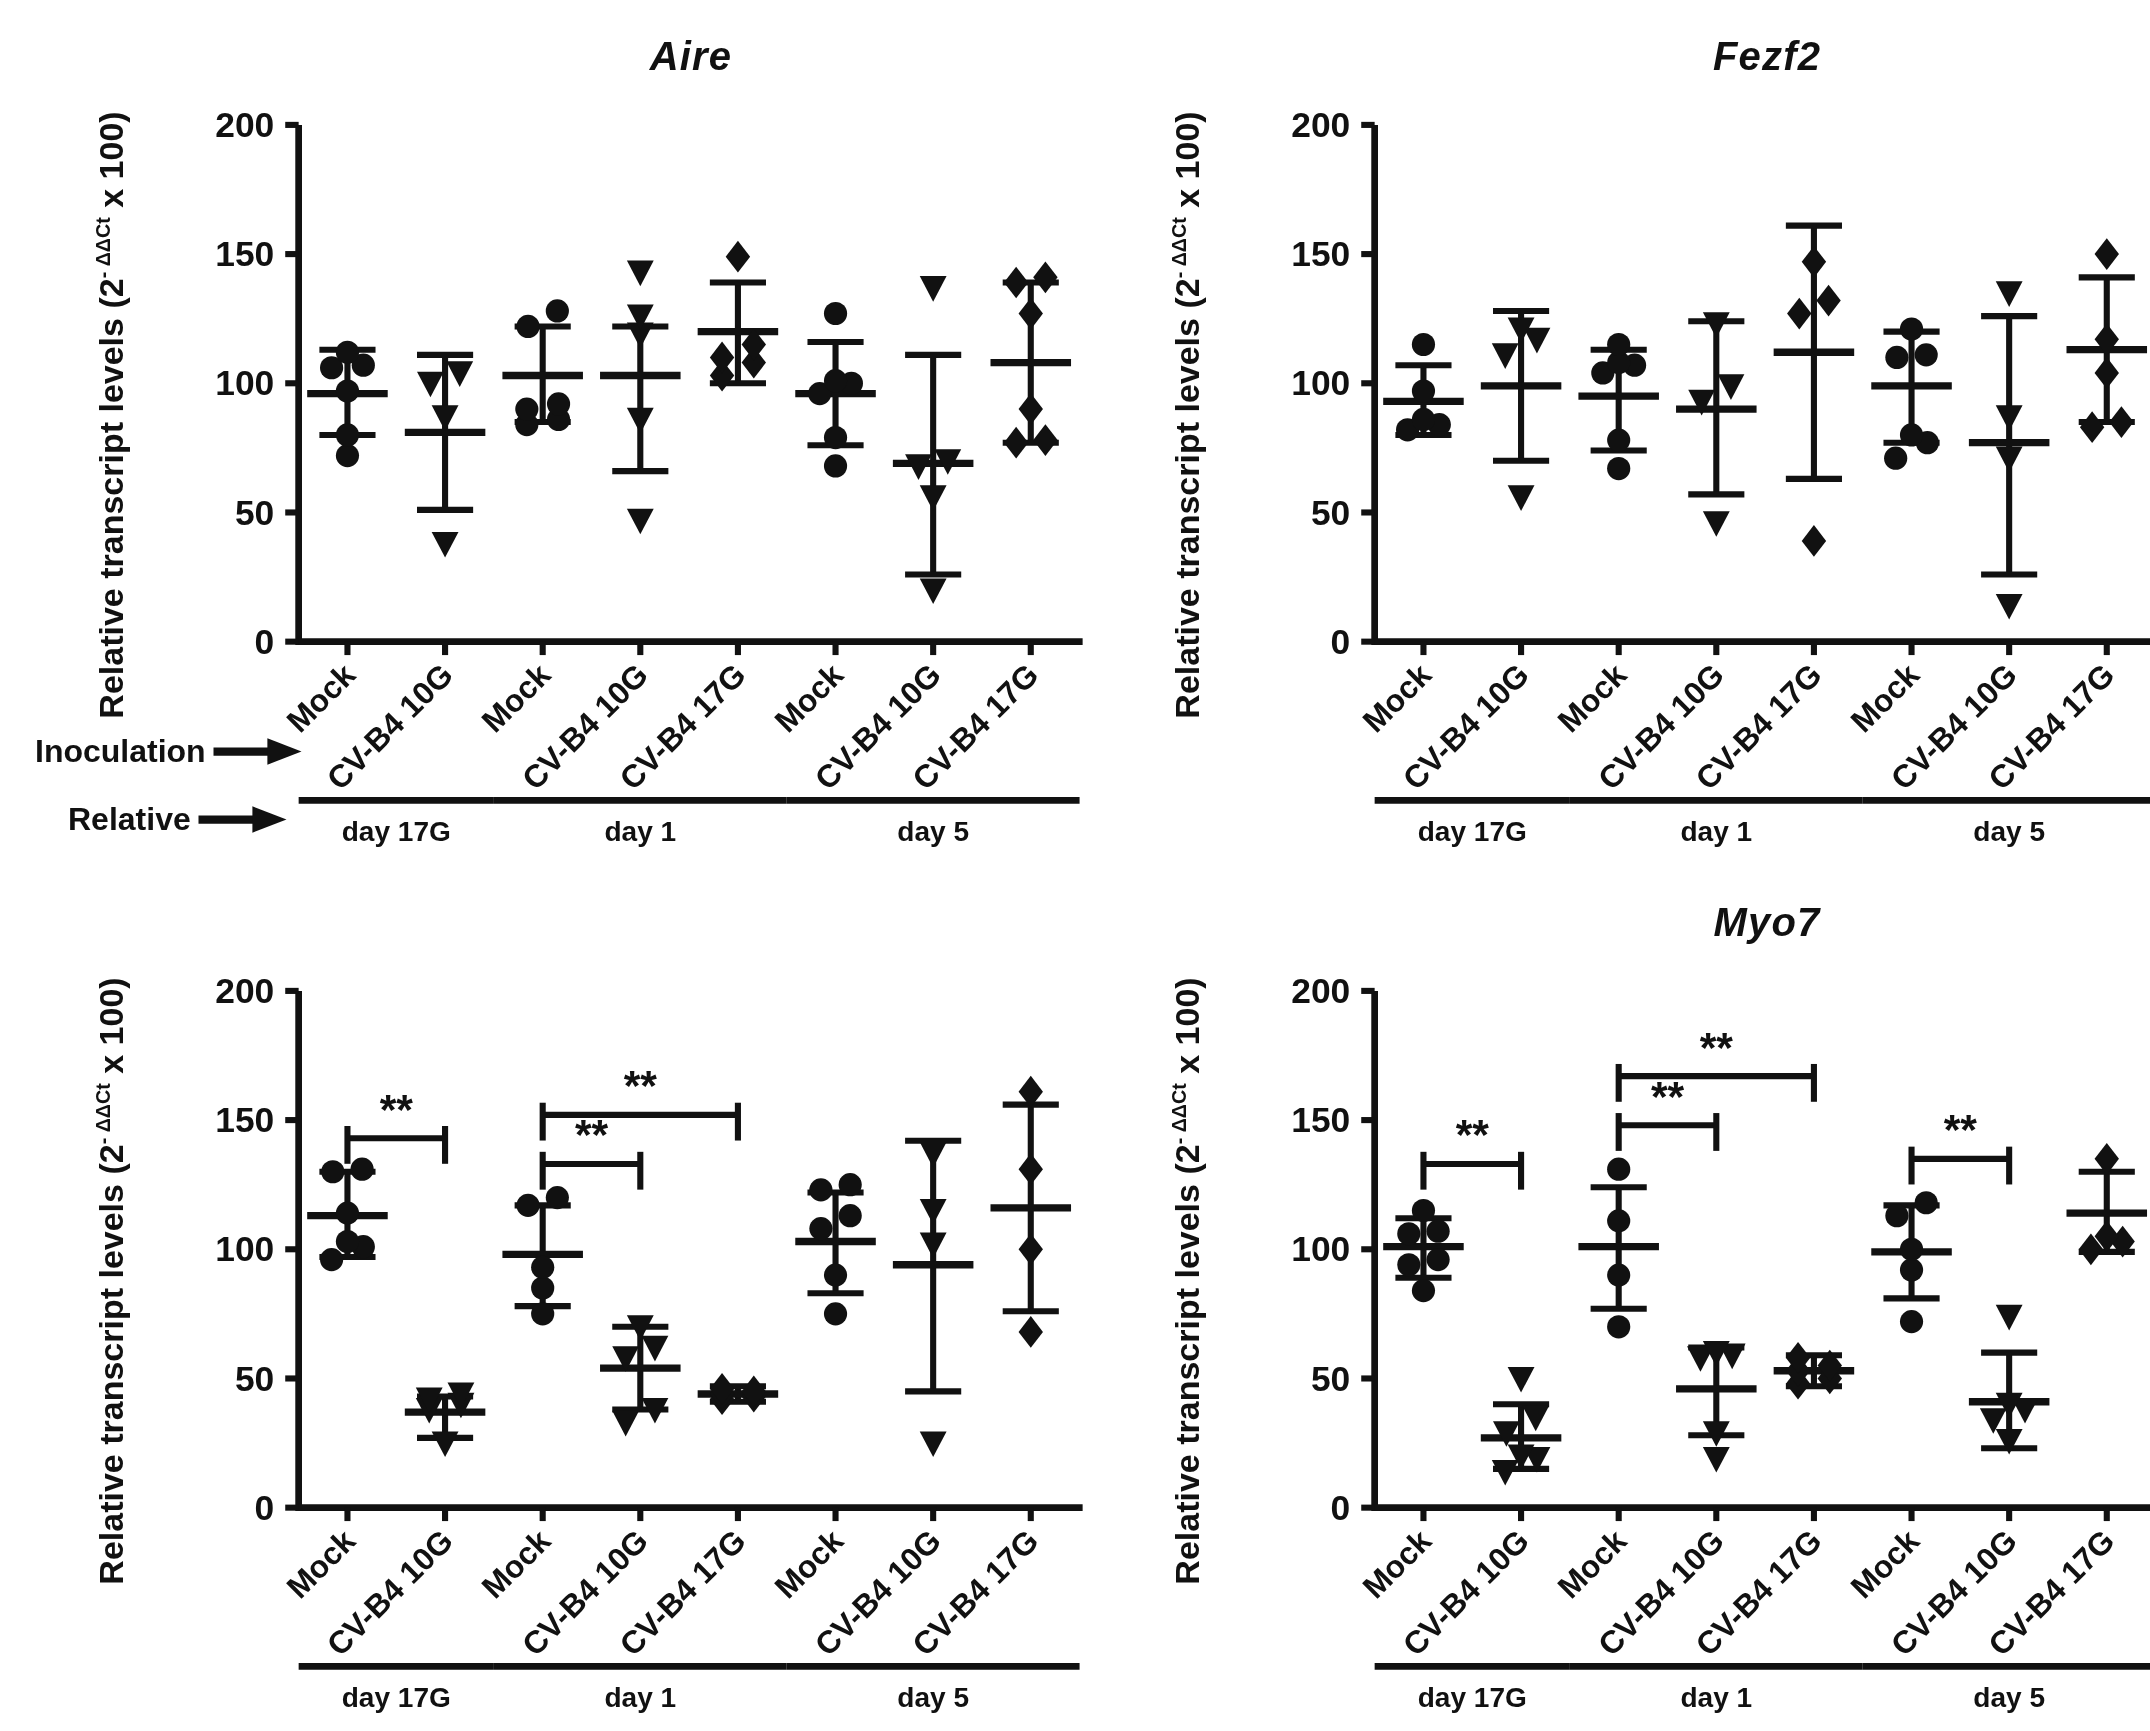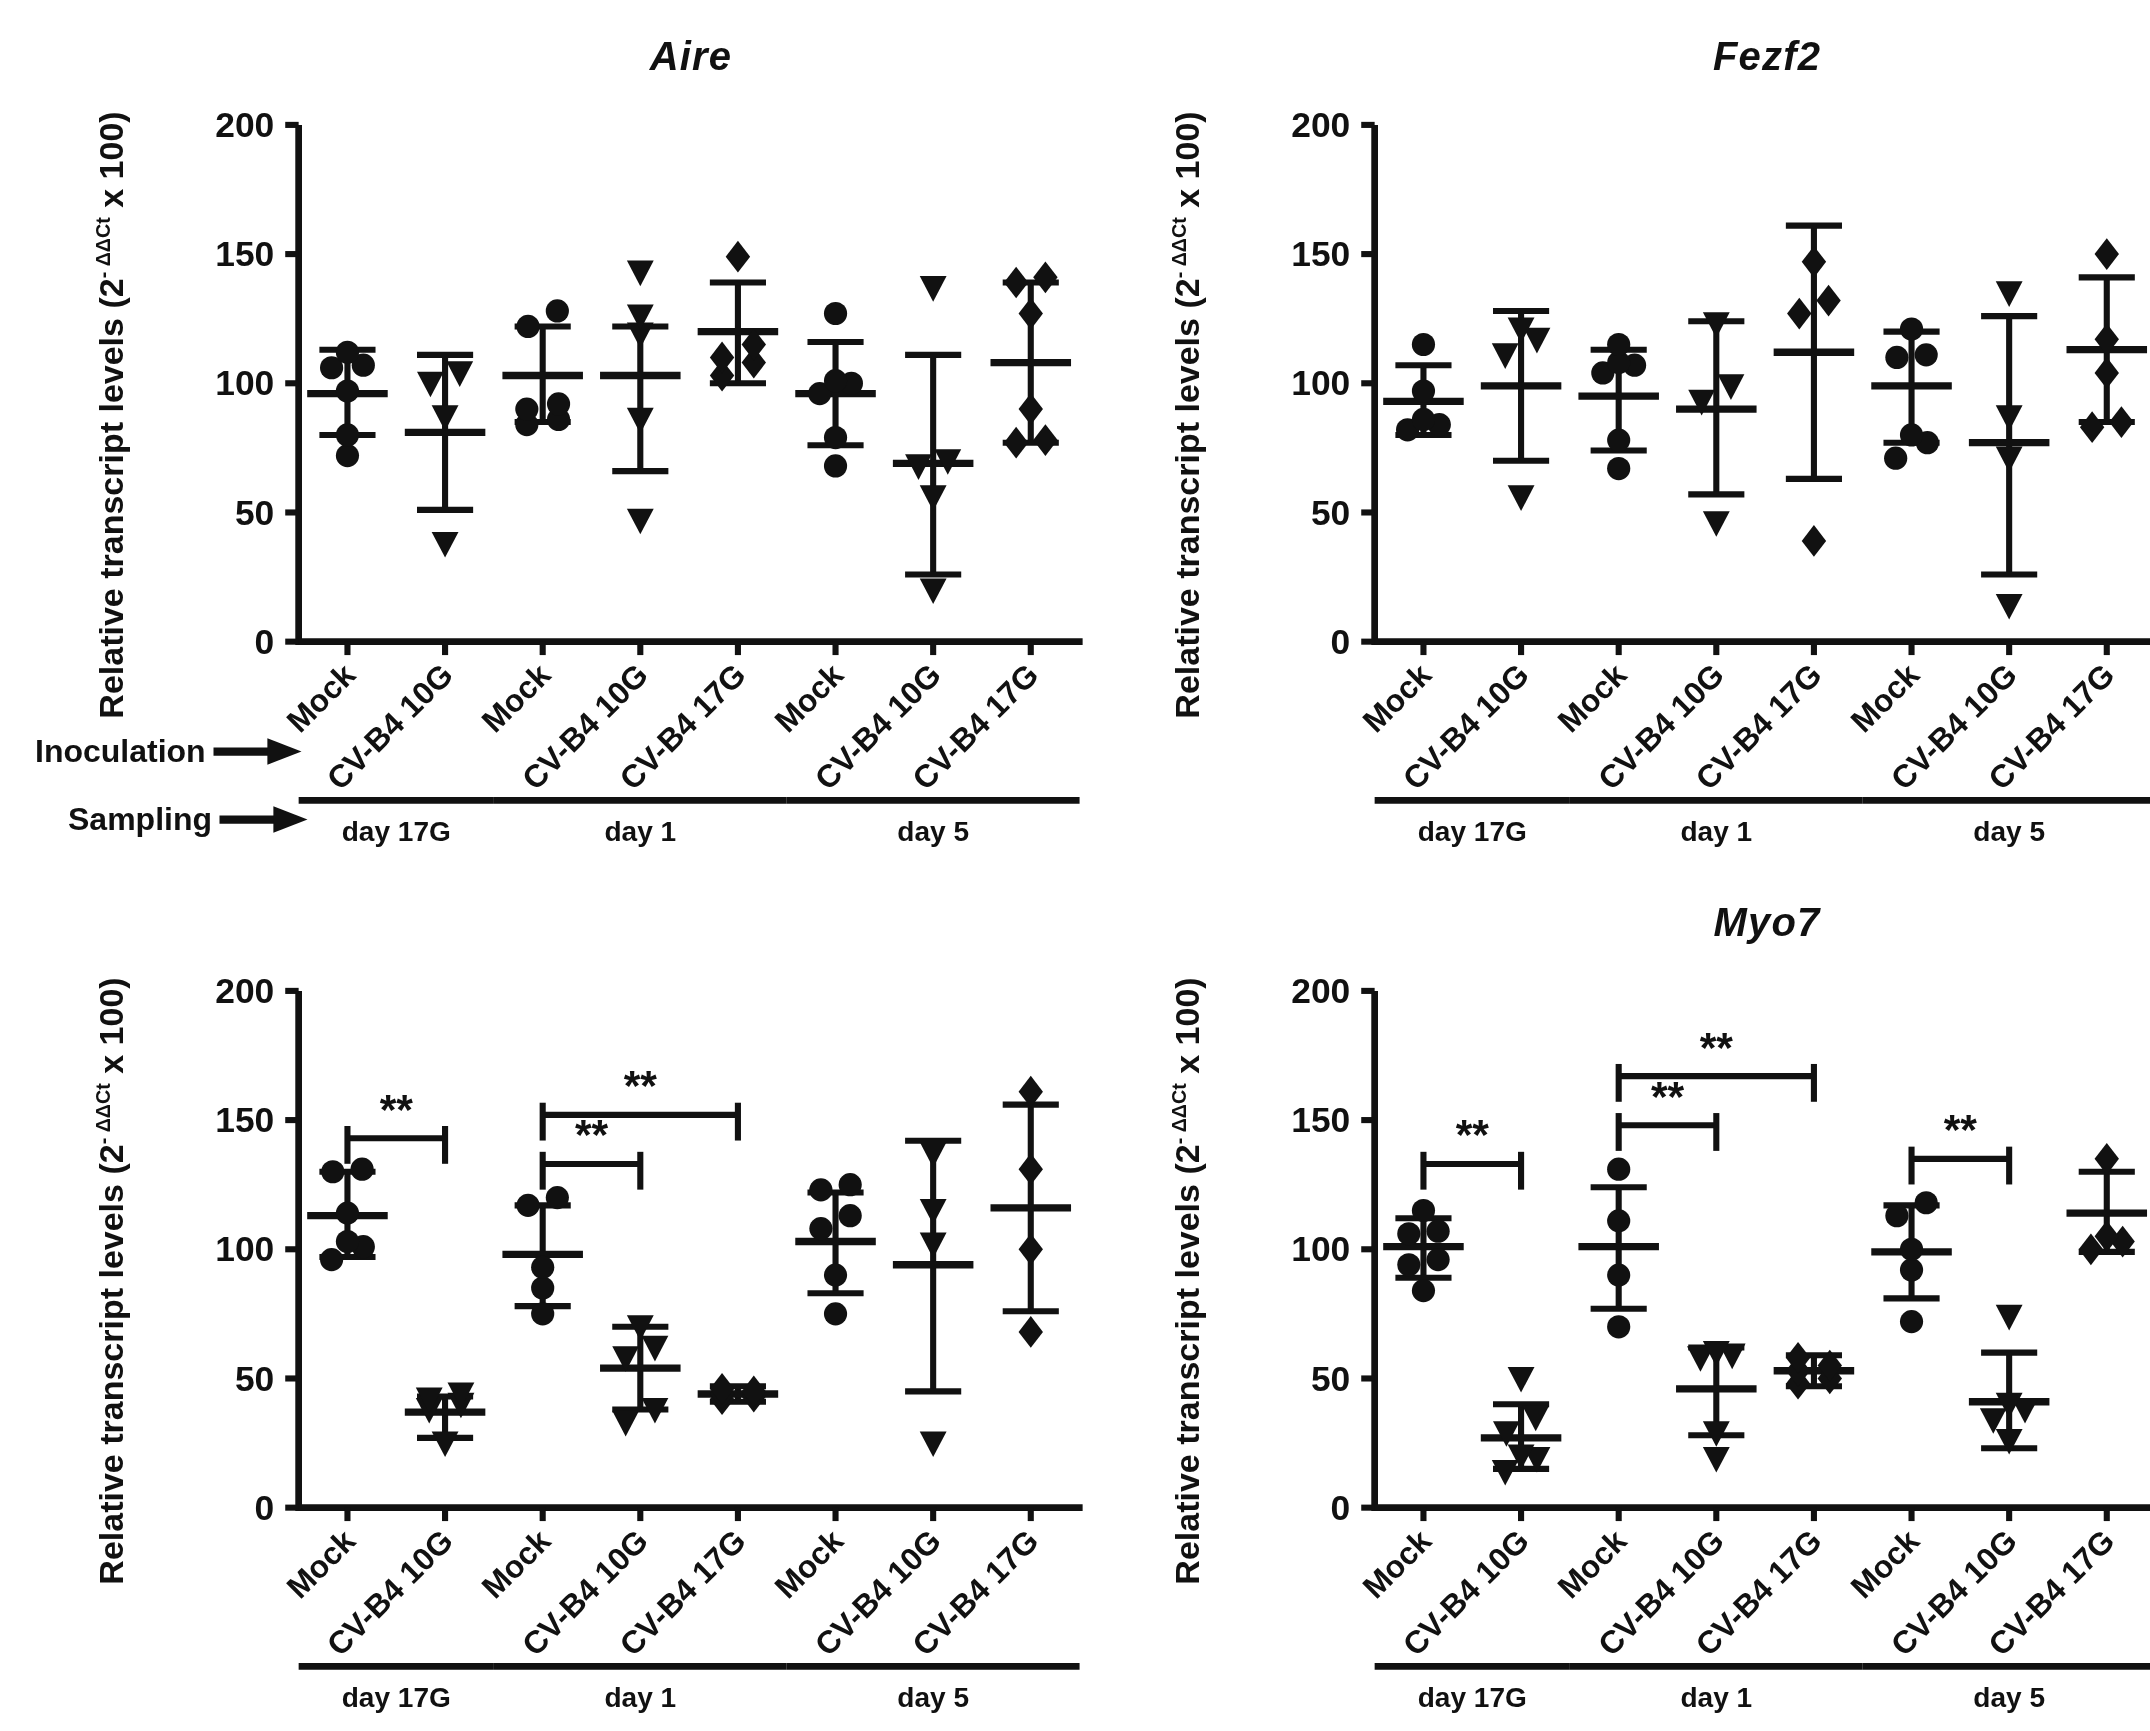--- a/index.html
+++ b/index.html
@@ -142,21 +142,21 @@
         <text x="1500" y="1348" text-anchor="middle" font-size="46" font-weight="bold">day 5</text>
       </svg>
     <div class="annot" id="annot-inoculation">
       <span>Inoculation</span>
       <svg class="arrow-svg" viewBox="0 0 160 60">
         <path d="M0 30 H105" stroke="#111111" stroke-width="15" fill="none"></path>
         <polygon points="98,6 160,30 98,54" fill="#111111"></polygon>
       </svg>
     </div>
     <div class="annot" id="annot-sampling">
-      <span>Sampling</span>
+      <span>Relative</span>
       <svg class="arrow-svg" viewBox="0 0 160 60">
         <path d="M0 30 H105" stroke="#111111" stroke-width="15" fill="none"></path>
         <polygon points="98,6 160,30 98,54" fill="#111111"></polygon>
       </svg>
     </div>
   </figure>
 
   <figure class="panel" id="panel-1">
     <h2 class="panel-title">Fezf2</h2>
     <div class="ylabel"><span>Relative transcript levels (2</span><sup>- ΔΔCt</sup><span> x 100)</span></div>

